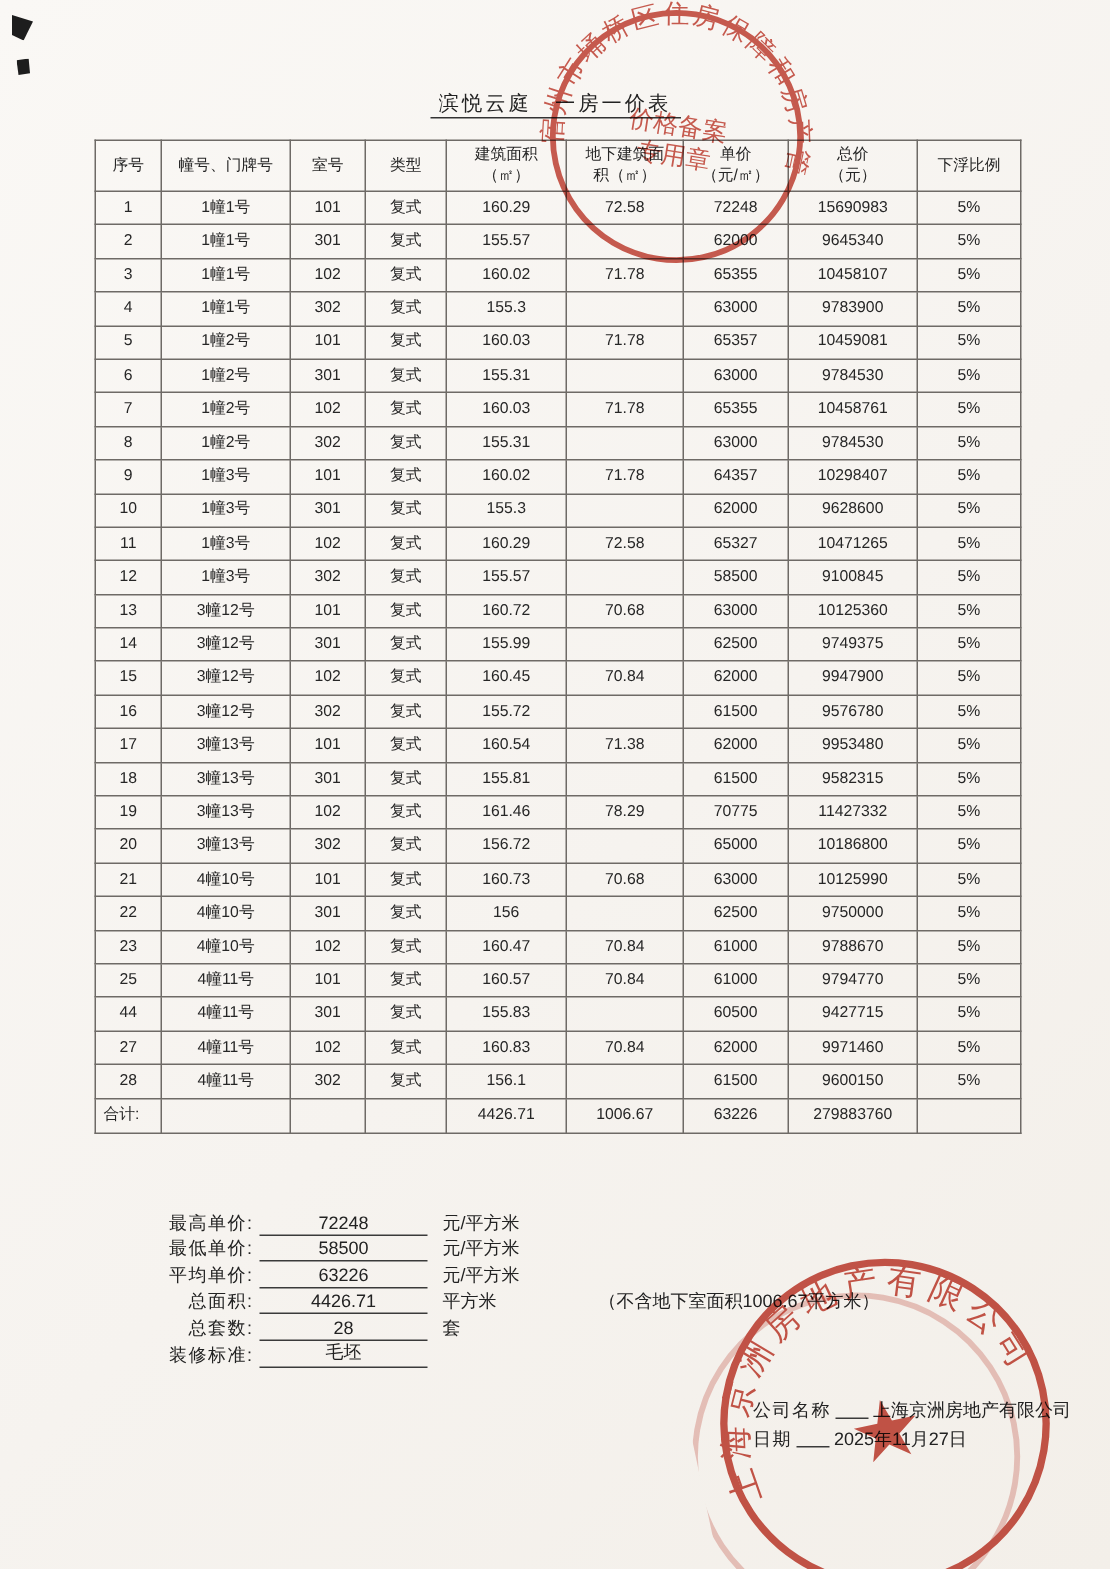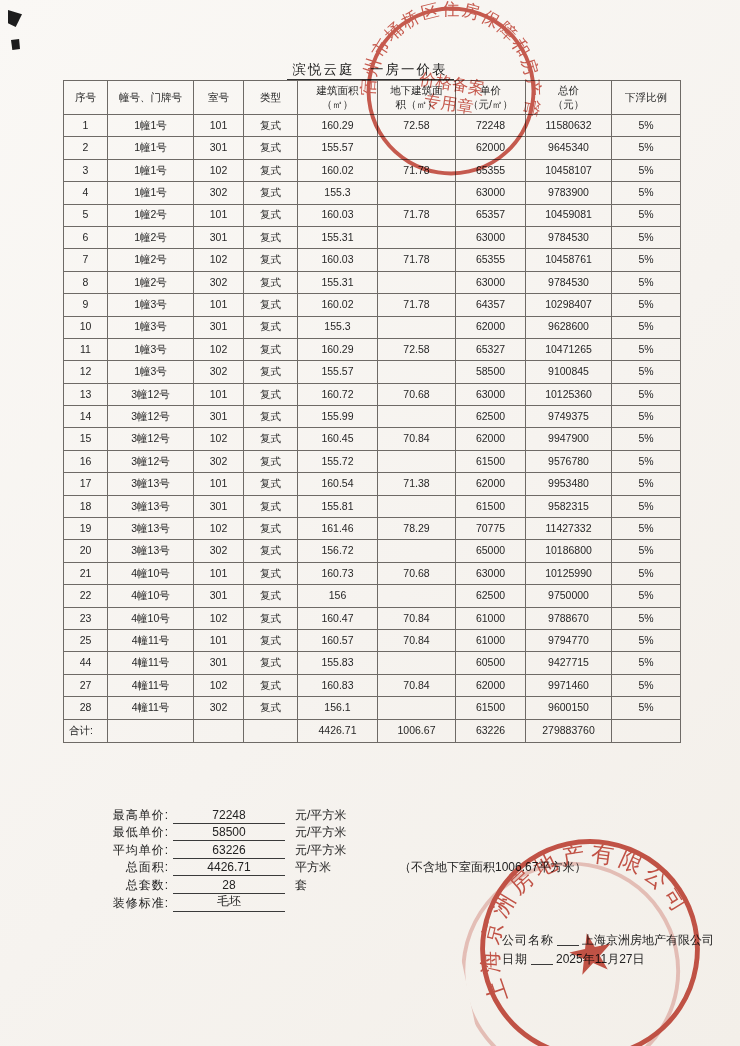--- a/index.html
+++ b/index.html
@@ -10,21 +10,21 @@
   }
   
   .scan-mark{position:absolute;background:#1d1d1d;}
   .mark-a{left:8px;top:10px;width:14px;height:17px;clip-path:polygon(0 0,100% 25%,55% 100%,0 78%);}
   .mark-b{left:11px;top:39px;width:9px;height:11px;clip-path:polygon(0 10%,90% 0,100% 90%,15% 100%);}
 
   .title-wrap{position:absolute;top:60px;left:0;width:100%;text-align:center;}
   .title{font-size:13.5px;letter-spacing:2px;color:#222;
     border-bottom:1px solid #333;padding:0 6px 2px;}
 
-  table.price{position:absolute;left:63px;top:80px;width:617px;border-collapse:collapse;table-layout:fixed;}
+  table.price{position:absolute;left:63px;top:93px;width:617px;border-collapse:collapse;table-layout:fixed;}
   table.price th,table.price td{
     border:1px solid #6e6a66;text-align:center;vertical-align:middle;
     font-size:10.5px;color:#262626;padding:0 2px;overflow:hidden;
   }
   table.price th{font-weight:normal;height:33px;white-space:pre-line;line-height:1.25;}
   table.price td{height:21.4px;line-height:1.1;}
   table.price col:nth-child(1){width:44px;}
   table.price col:nth-child(2){width:86px;}
   table.price col:nth-child(3){width:50px;}
   table.price col:nth-child(4){width:54px;}
@@ -101,21 +101,21 @@
       </thead>
       <tbody>
         <tr>
           <td>1</td>
           <td>1幢1号</td>
           <td>101</td>
           <td>复式</td>
           <td>160.29</td>
           <td>72.58</td>
           <td>72248</td>
-          <td>11580632</td>
+          <td>15690983</td>
           <td>5%</td>
         </tr>
         <tr>
           <td>2</td>
           <td>1幢1号</td>
           <td>301</td>
           <td>复式</td>
           <td>155.57</td>
           <td></td>
           <td>62000</td>

